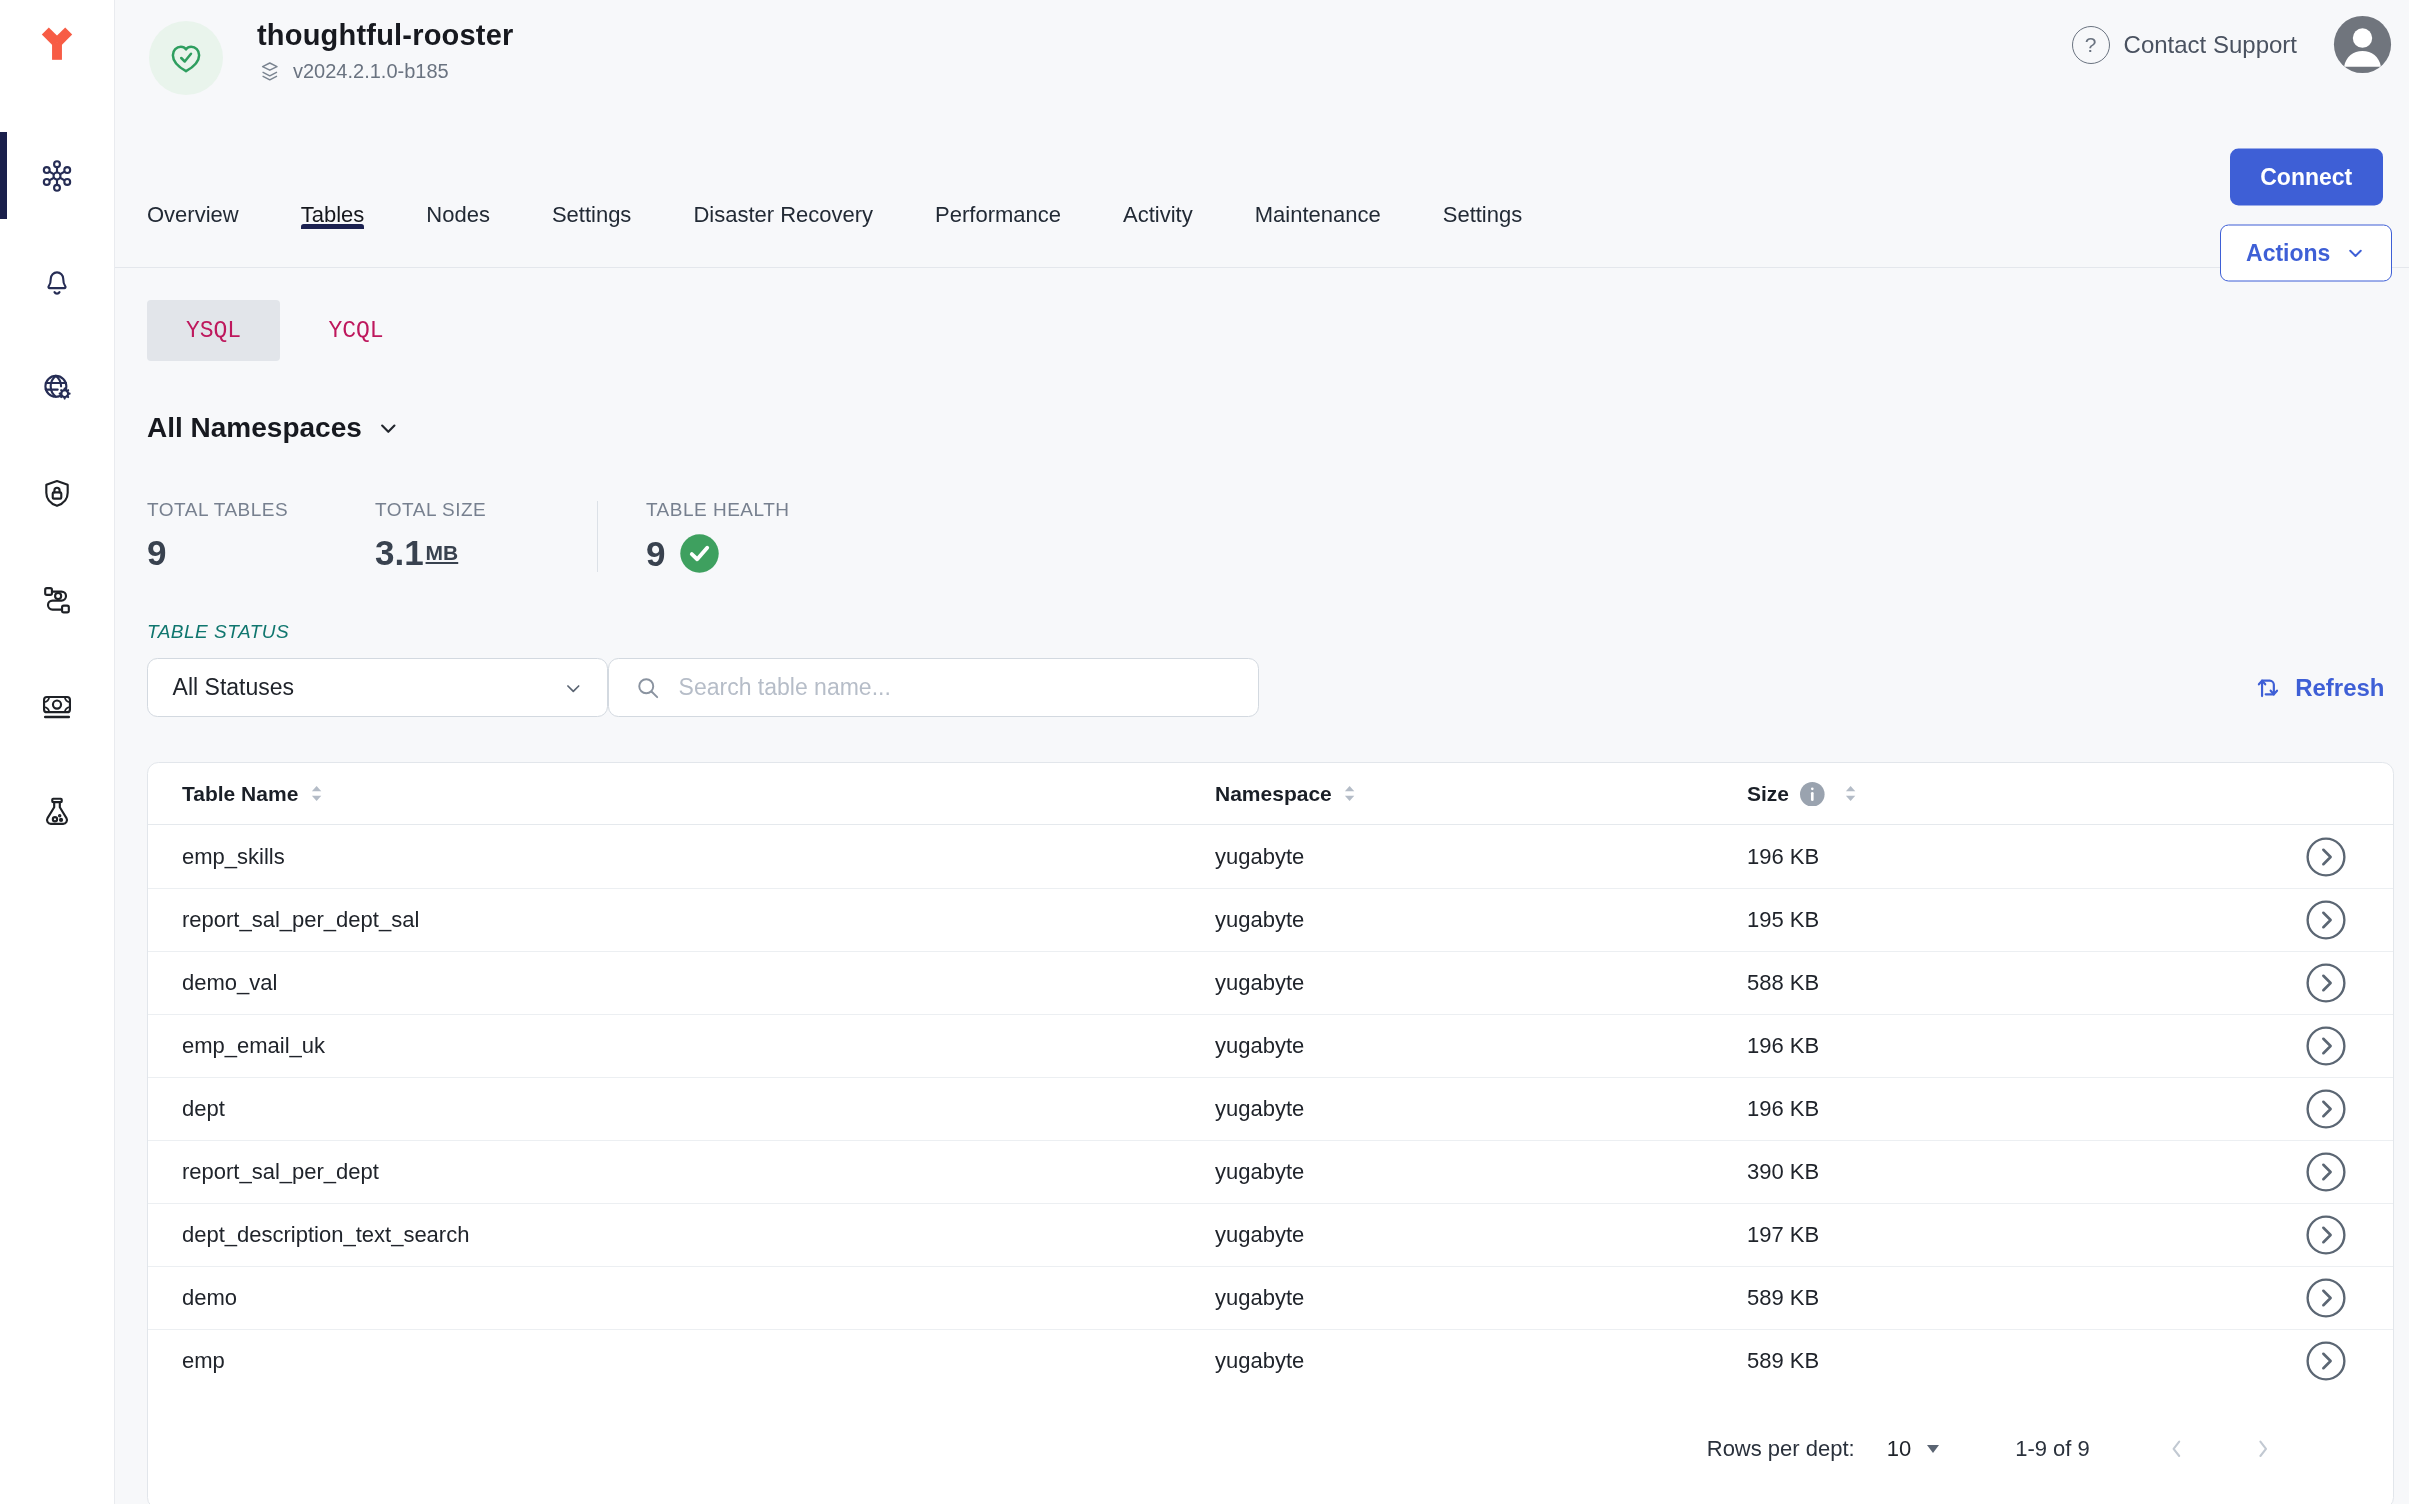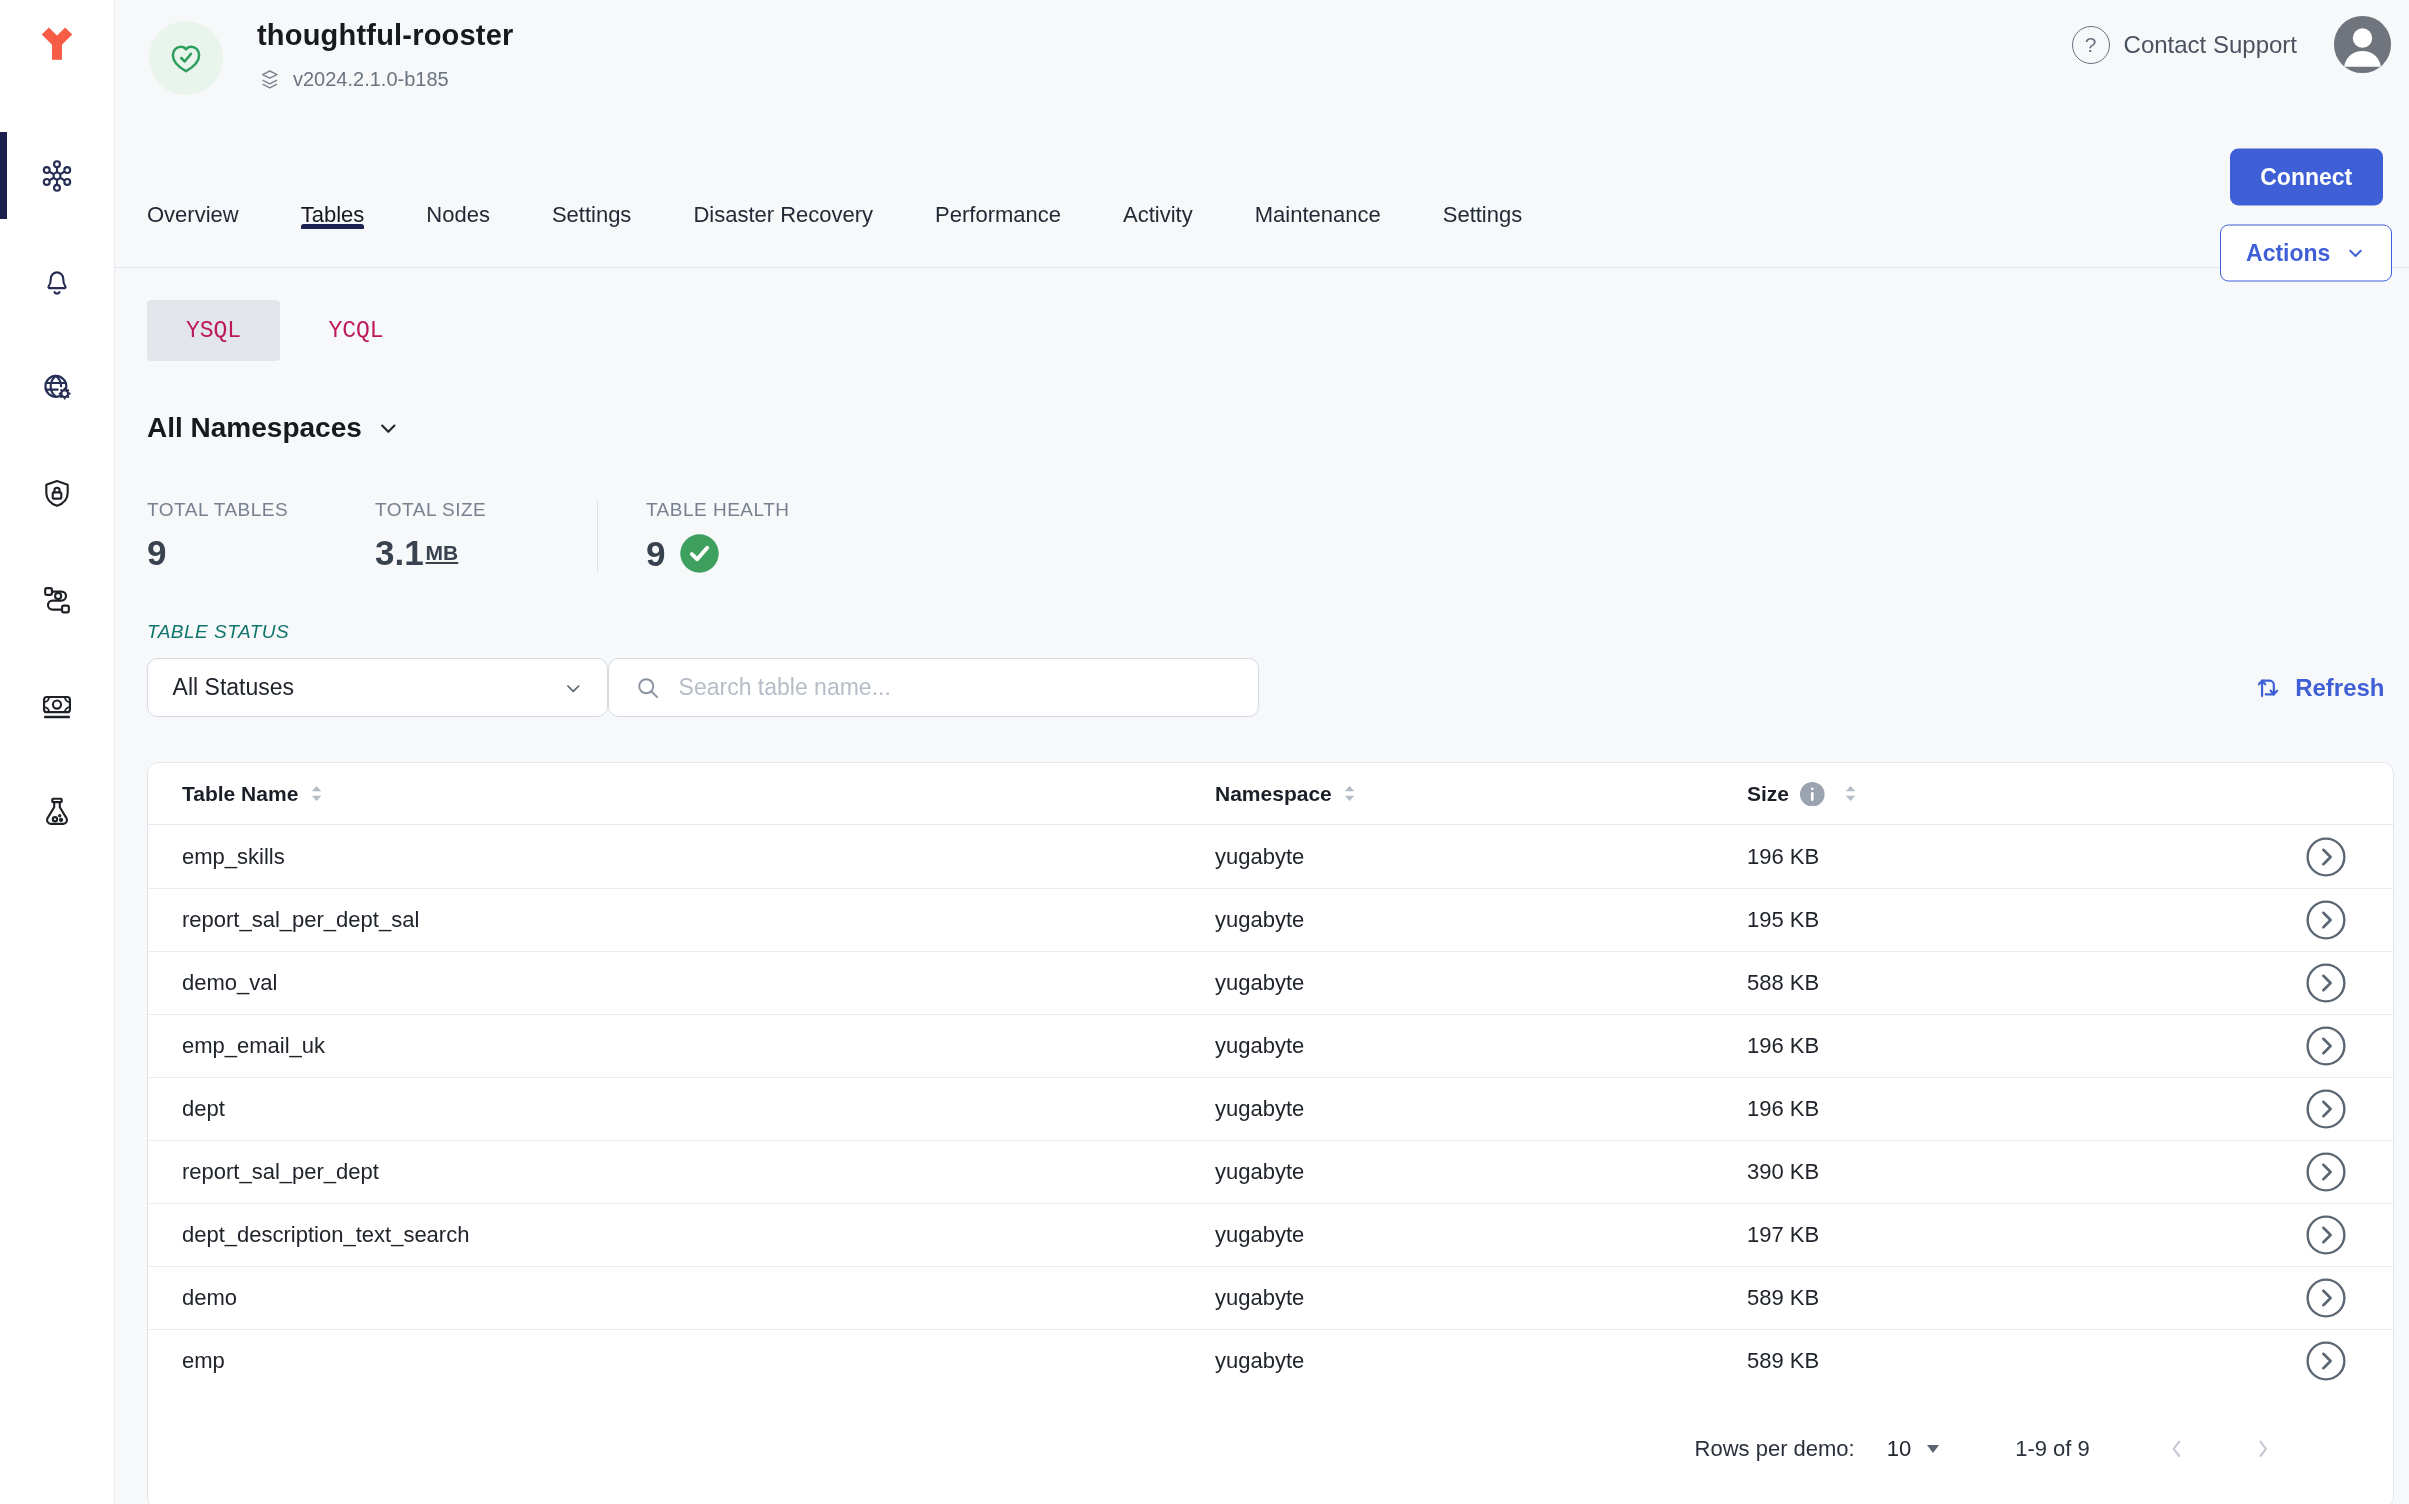--- a/index.html
+++ b/index.html
@@ -16,21 +16,21 @@
   .nav-item { position:relative; height:87px; margin-bottom:19px; display:flex; align-items:center; justify-content:center; cursor:pointer; color:#262D55; }
   .nav-item.dark { color:#1E2126; }
   .nav-item.active::before { content:""; position:absolute; left:0; top:0; width:6.6px; height:100%; background:#1A1F4B; }
   .nav-item svg { display:block; }
   
   .main { position:absolute; left:115px; top:0; right:0; bottom:0; }
   .topbar { position:relative; height:163px; }
   .health-badge { position:absolute; left:34px; top:21px; width:74px; height:74px; border-radius:50%; background:#E9F4EC; display:flex; align-items:center; justify-content:center; }
   .title-block { position:absolute; left:142px; top:19px; }
   .cluster-title { margin:0; font-size:29px; font-weight:700; color:#17191F; letter-spacing:0.2px; }
-  .version { margin-top:15px; display:flex; align-items:center; gap:10.4px; color:#6A7380; font-size:20px; }
+  .version { margin-top:7px; display:flex; align-items:center; gap:10.4px; color:#6A7380; font-size:20px; }
   .topbar-right { position:absolute; right:17px; top:15px; display:flex; align-items:center; gap:36px; }
   .support { display:flex; align-items:center; gap:14px; background:none; border:none; padding:0; font-size:24px; color:#4A5260; cursor:pointer; font-family:inherit; }
   .qmark { width:38px; height:38px; border:1.9px solid #6A7380; border-radius:50%; display:flex; align-items:center; justify-content:center; font-size:21px; color:#6A7380; }
   .qmark::after { content:"?"; }
   .avatar { width:59px; height:59px; cursor:pointer; }
   
   .tabbar { position:relative; height:105px; border-bottom:0.9px solid #E4E7EC; }
   .tabs { display:flex; gap:62px; padding-left:32px; height:100%; align-items:center; }
   .tab { position:relative; background:none; border:none; padding:0; font-family:inherit; font-size:22px; font-weight:500; color:#222A35; cursor:pointer; display:flex; align-items:center; }
   .tab.active { color:#15171C; }
@@ -417,21 +417,21 @@
           <span>589 KB</span>
           <button class="row-open">
               <svg width="42" height="42" viewBox="0 0 32 32" fill="none" stroke="#5B6673">
                 <circle cx="16" cy="16" r="14" stroke-width="1.8"></circle>
                 <polyline points="14 10.5 19.5 16 14 21.5" stroke-width="2" stroke-linecap="round" stroke-linejoin="round"></polyline>
               </svg>
             </button>
         </div>
 
         <div class="tfoot">
-          <span>Rows per demo:</span>
+          <span>Rows per dept:</span>
           <span class="rpp-value">
             <span>10</span>
             <span class="rpp-caret"></span>
           </span>
           <span class="range">1-9 of 9</span>
           <button class="pg-btn">
             <svg width="25.6" height="25.6" viewBox="0 0 32 32" fill="none" stroke="#C2C9D2" stroke-width="2.6" stroke-linecap="round" stroke-linejoin="round">
                 <polyline points="19 7 12 16 19 25"></polyline>
               </svg>
           </button>

